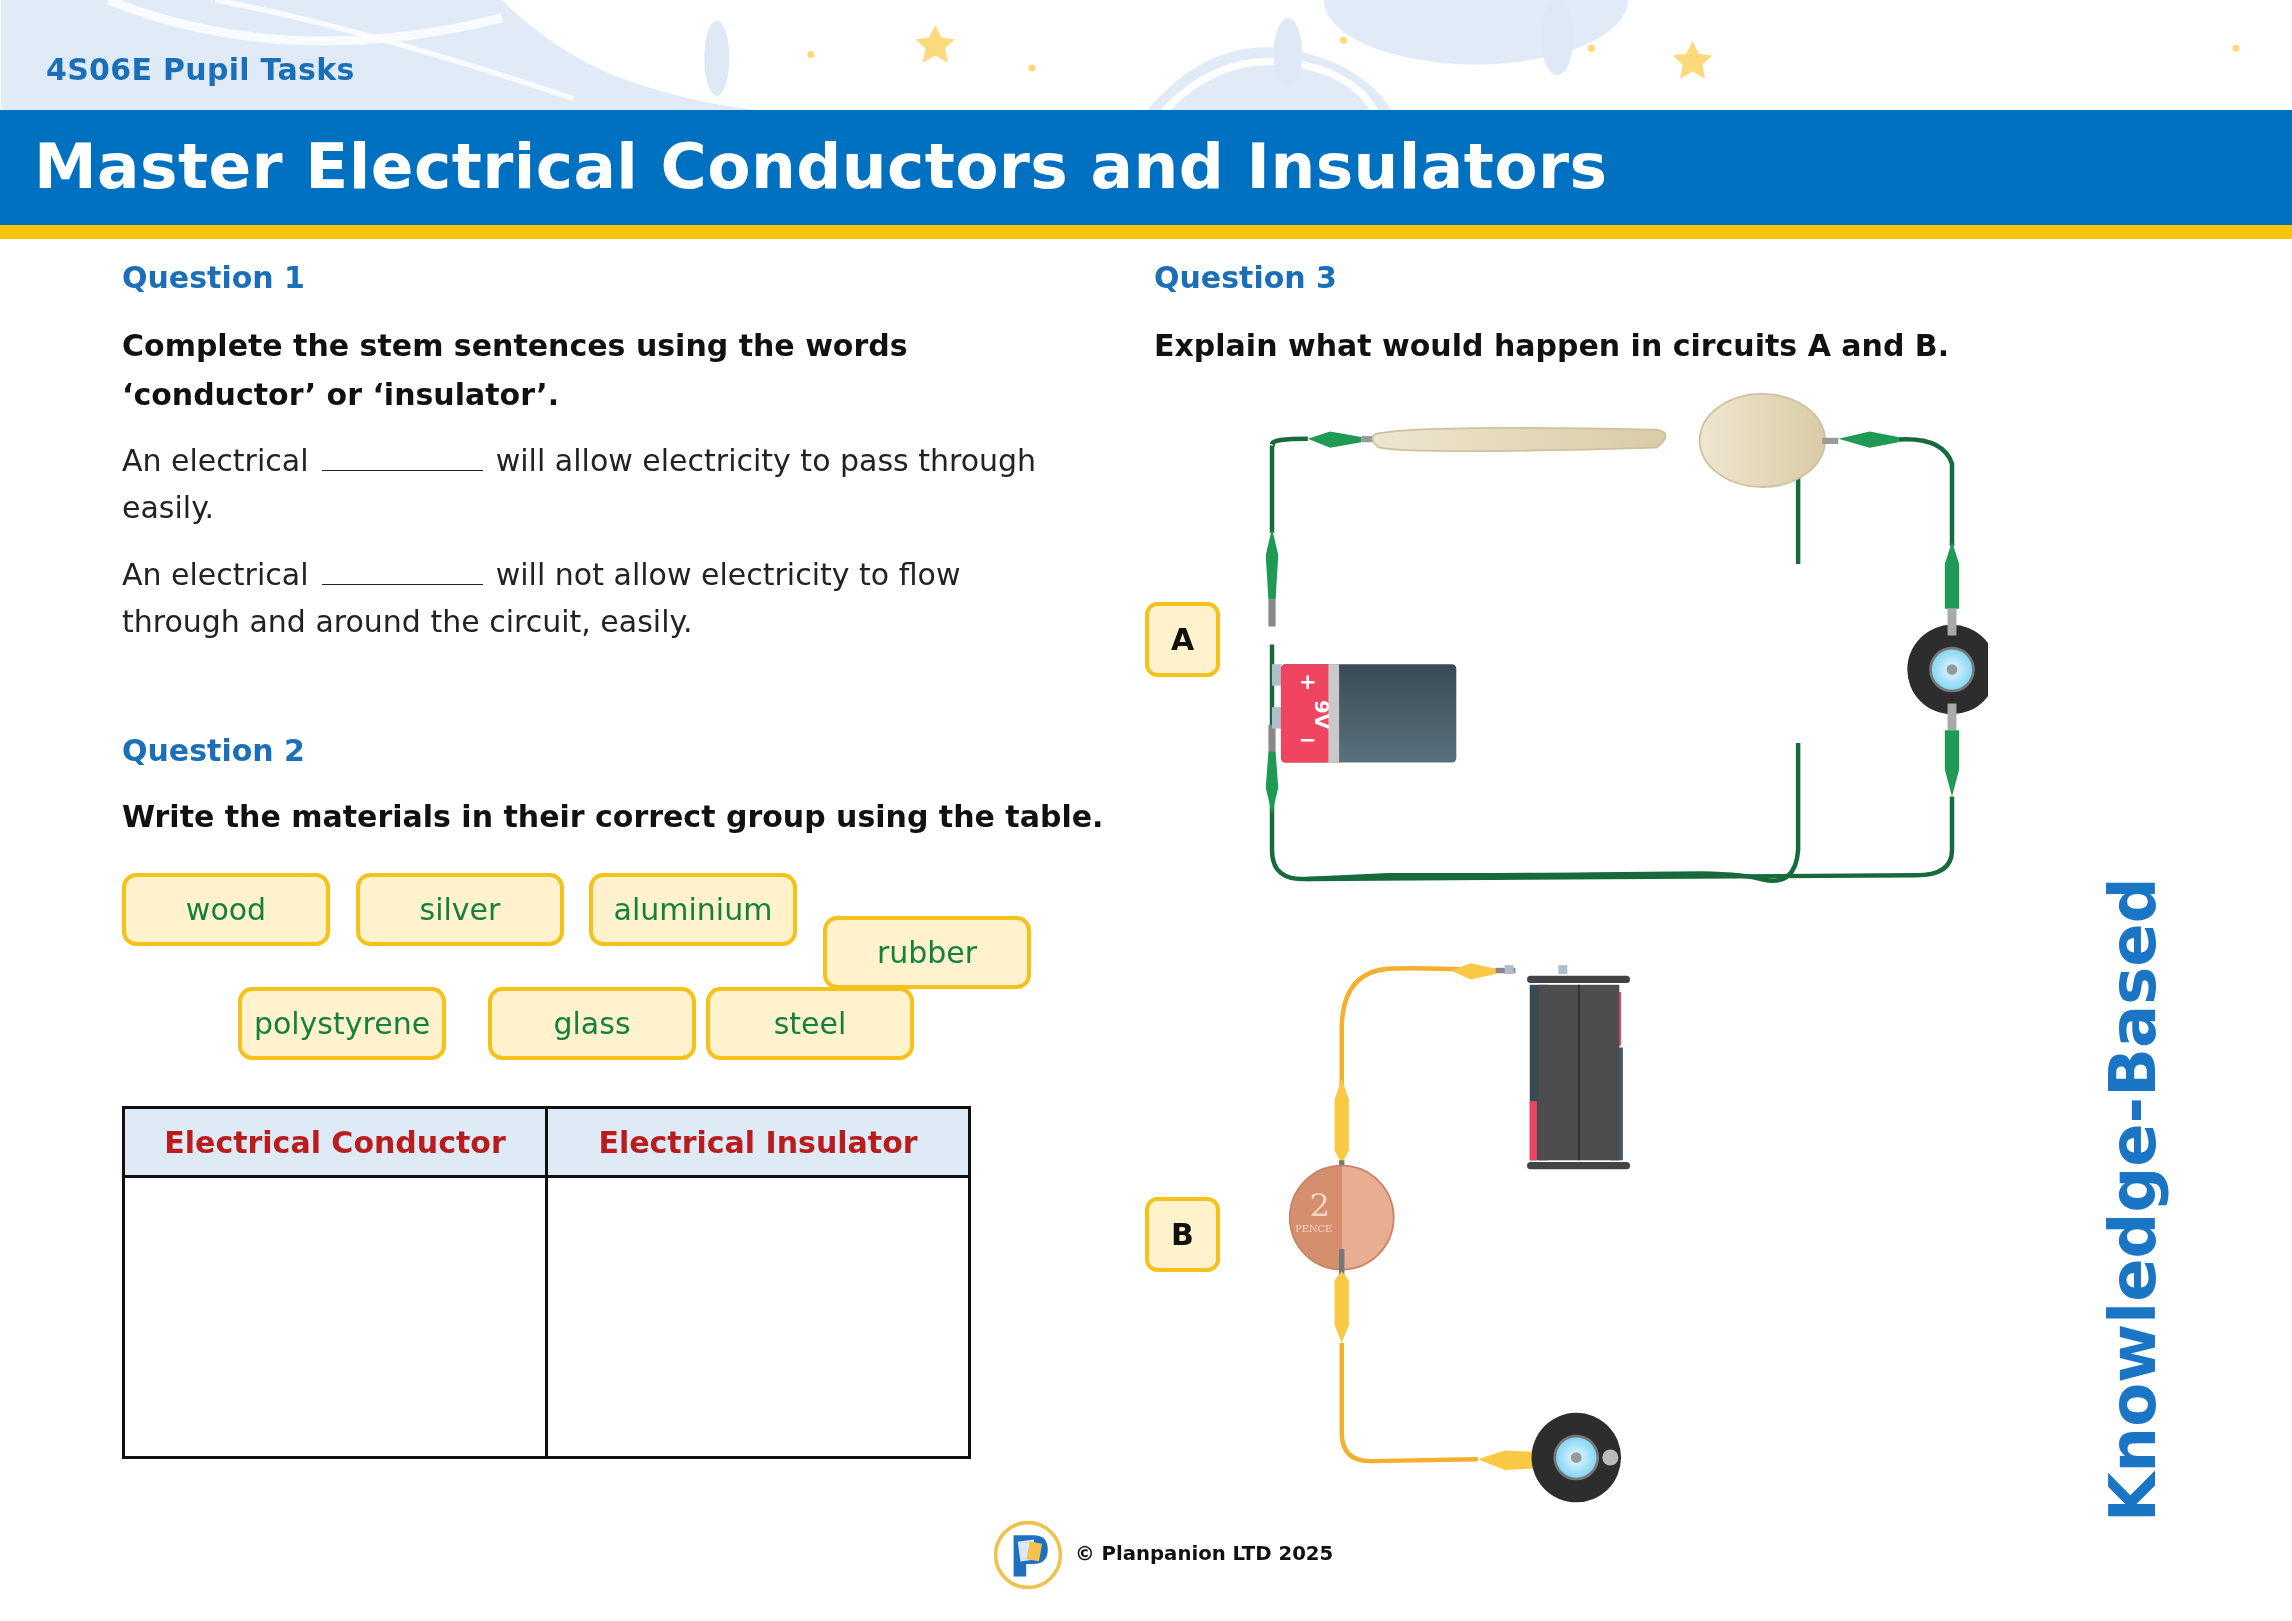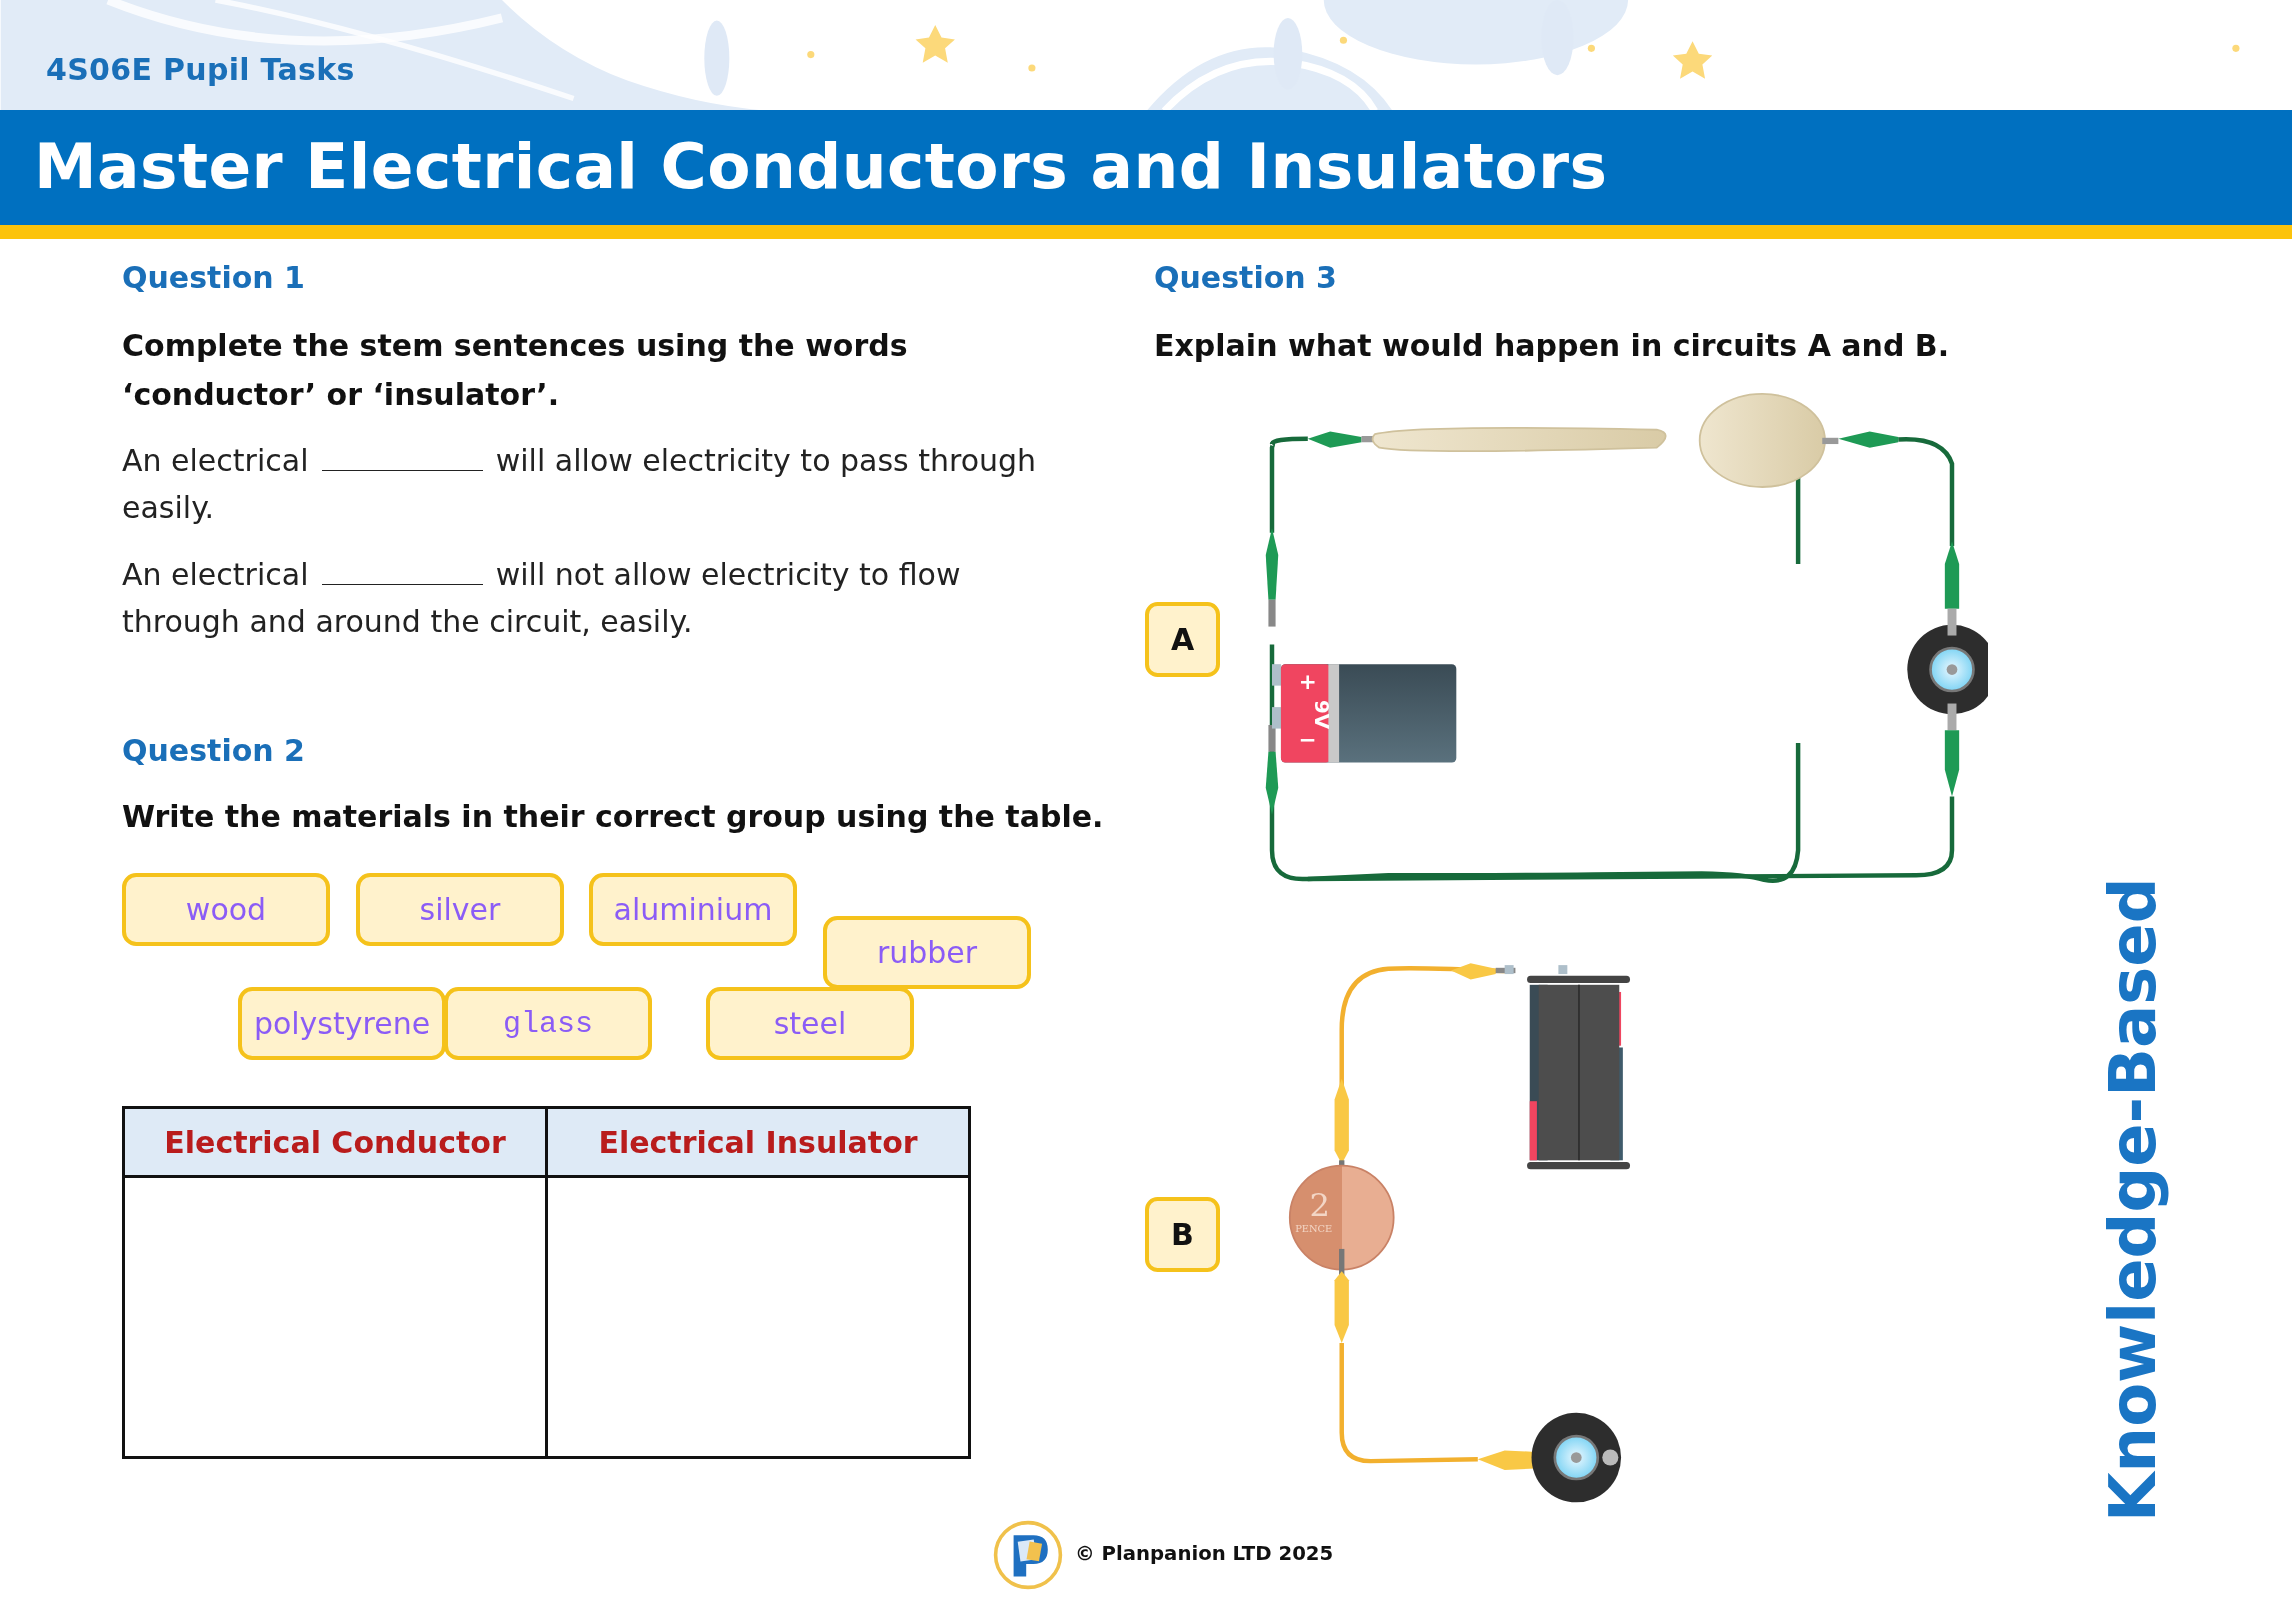--- a/index.html
+++ b/index.html
@@ -11,21 +11,21 @@
   #code { left:30px; top:52px; font-size:30px; font-weight:bold; color:#1a6fb8; letter-spacing:0.3px;margin-left:16px; }
   #title-bar { left:0; top:110px; width:2293px; height:115px; background:#0070c0; }
   #title { left:34px; top:130px; font-size:63px; font-weight:bold; color:#ffffff; white-space:nowrap; letter-spacing:0.4px;}
   #gold { left:0; top:225px; width:2293px; height:14.3px; background:#fcc30b; }
   
   .qh { font-size:30px; font-weight:bold; color:#1a6fb8; }
   .qi { font-size:30px; font-weight:bold; color:#111; line-height:49px; }
   .qt { font-size:30px; color:#222; line-height:47px; }
   .blank { display:inline-block; width:161px; border-bottom:1.8px solid #222; height:27px; vertical-align:baseline; margin:0 3.6px; }
   .chip { position:absolute; width:208px; height:73px; background:#fff2cc; border:4.5px solid #f5c21b; border-radius:14.3px;
-          box-sizing:border-box; display:flex; align-items:center; justify-content:center; font-size:30px; color:#8b5cf6; }
+          box-sizing:border-box; display:flex; align-items:center; justify-content:center; font-size:30px; color:#15803d; }
   table#sort { position:absolute; left:122px; top:1106px; width:849px; height:353px; border-collapse:collapse; }
   table#sort th, table#sort td { border:3.6px solid #111; }
   table#sort th { background:#deeaf6; height:64px; font-size:30px; font-weight:bold; color:#b91c1c; width:50%; }
   .lbl { position:absolute; width:75px; height:75px; background:#fff2cc; border:4.5px solid #f5c21b; border-radius:12.5px;
          box-sizing:border-box; display:flex; align-items:center; justify-content:center; font-size:30px; font-weight:bold; }
   #side { left:2096px; top:1522px; transform-origin:0 0; transform:rotate(-90deg); font-size:64px; font-weight:bold; color:#1a75c4; white-space:nowrap; }
   #footer-text { left:1075px; top:1542px; font-size:19.7px; font-weight:bold; color:#111; }
 </style>
 </head>
 <body>
@@ -68,21 +68,21 @@
 </div>
 
 <div class="abs qh" style="left:122px;top:733px;">Question 2</div>
 <div class="abs qi" style="left:122px;top:792px;">Write the materials in their correct group using the table.</div>
 
 <div class="chip" style="left:122px;top:873px;">wood</div>
 <div class="chip" style="left:356px;top:873px;">silver</div>
 <div class="chip" style="left:589px;top:873px;">aluminium</div>
 <div class="chip" style="left:823px;top:916px;">rubber</div>
 <div class="chip" style="left:238px;top:987px;">polystyrene</div>
-<div class="chip" style="left:444px;top:987px;font-family:Liberation Mono, monospace;">glass</div>
+<div class="chip" style="left:488px;top:987px;">glass</div>
 <div class="chip" style="left:706px;top:987px;">steel</div>
 
 <table id="sort">
   <tbody>
       <tr>
     <th>Electrical Conductor</th>
     <th>Electrical Insulator</th>
   </tr>
   <tr>
     <td></td>

